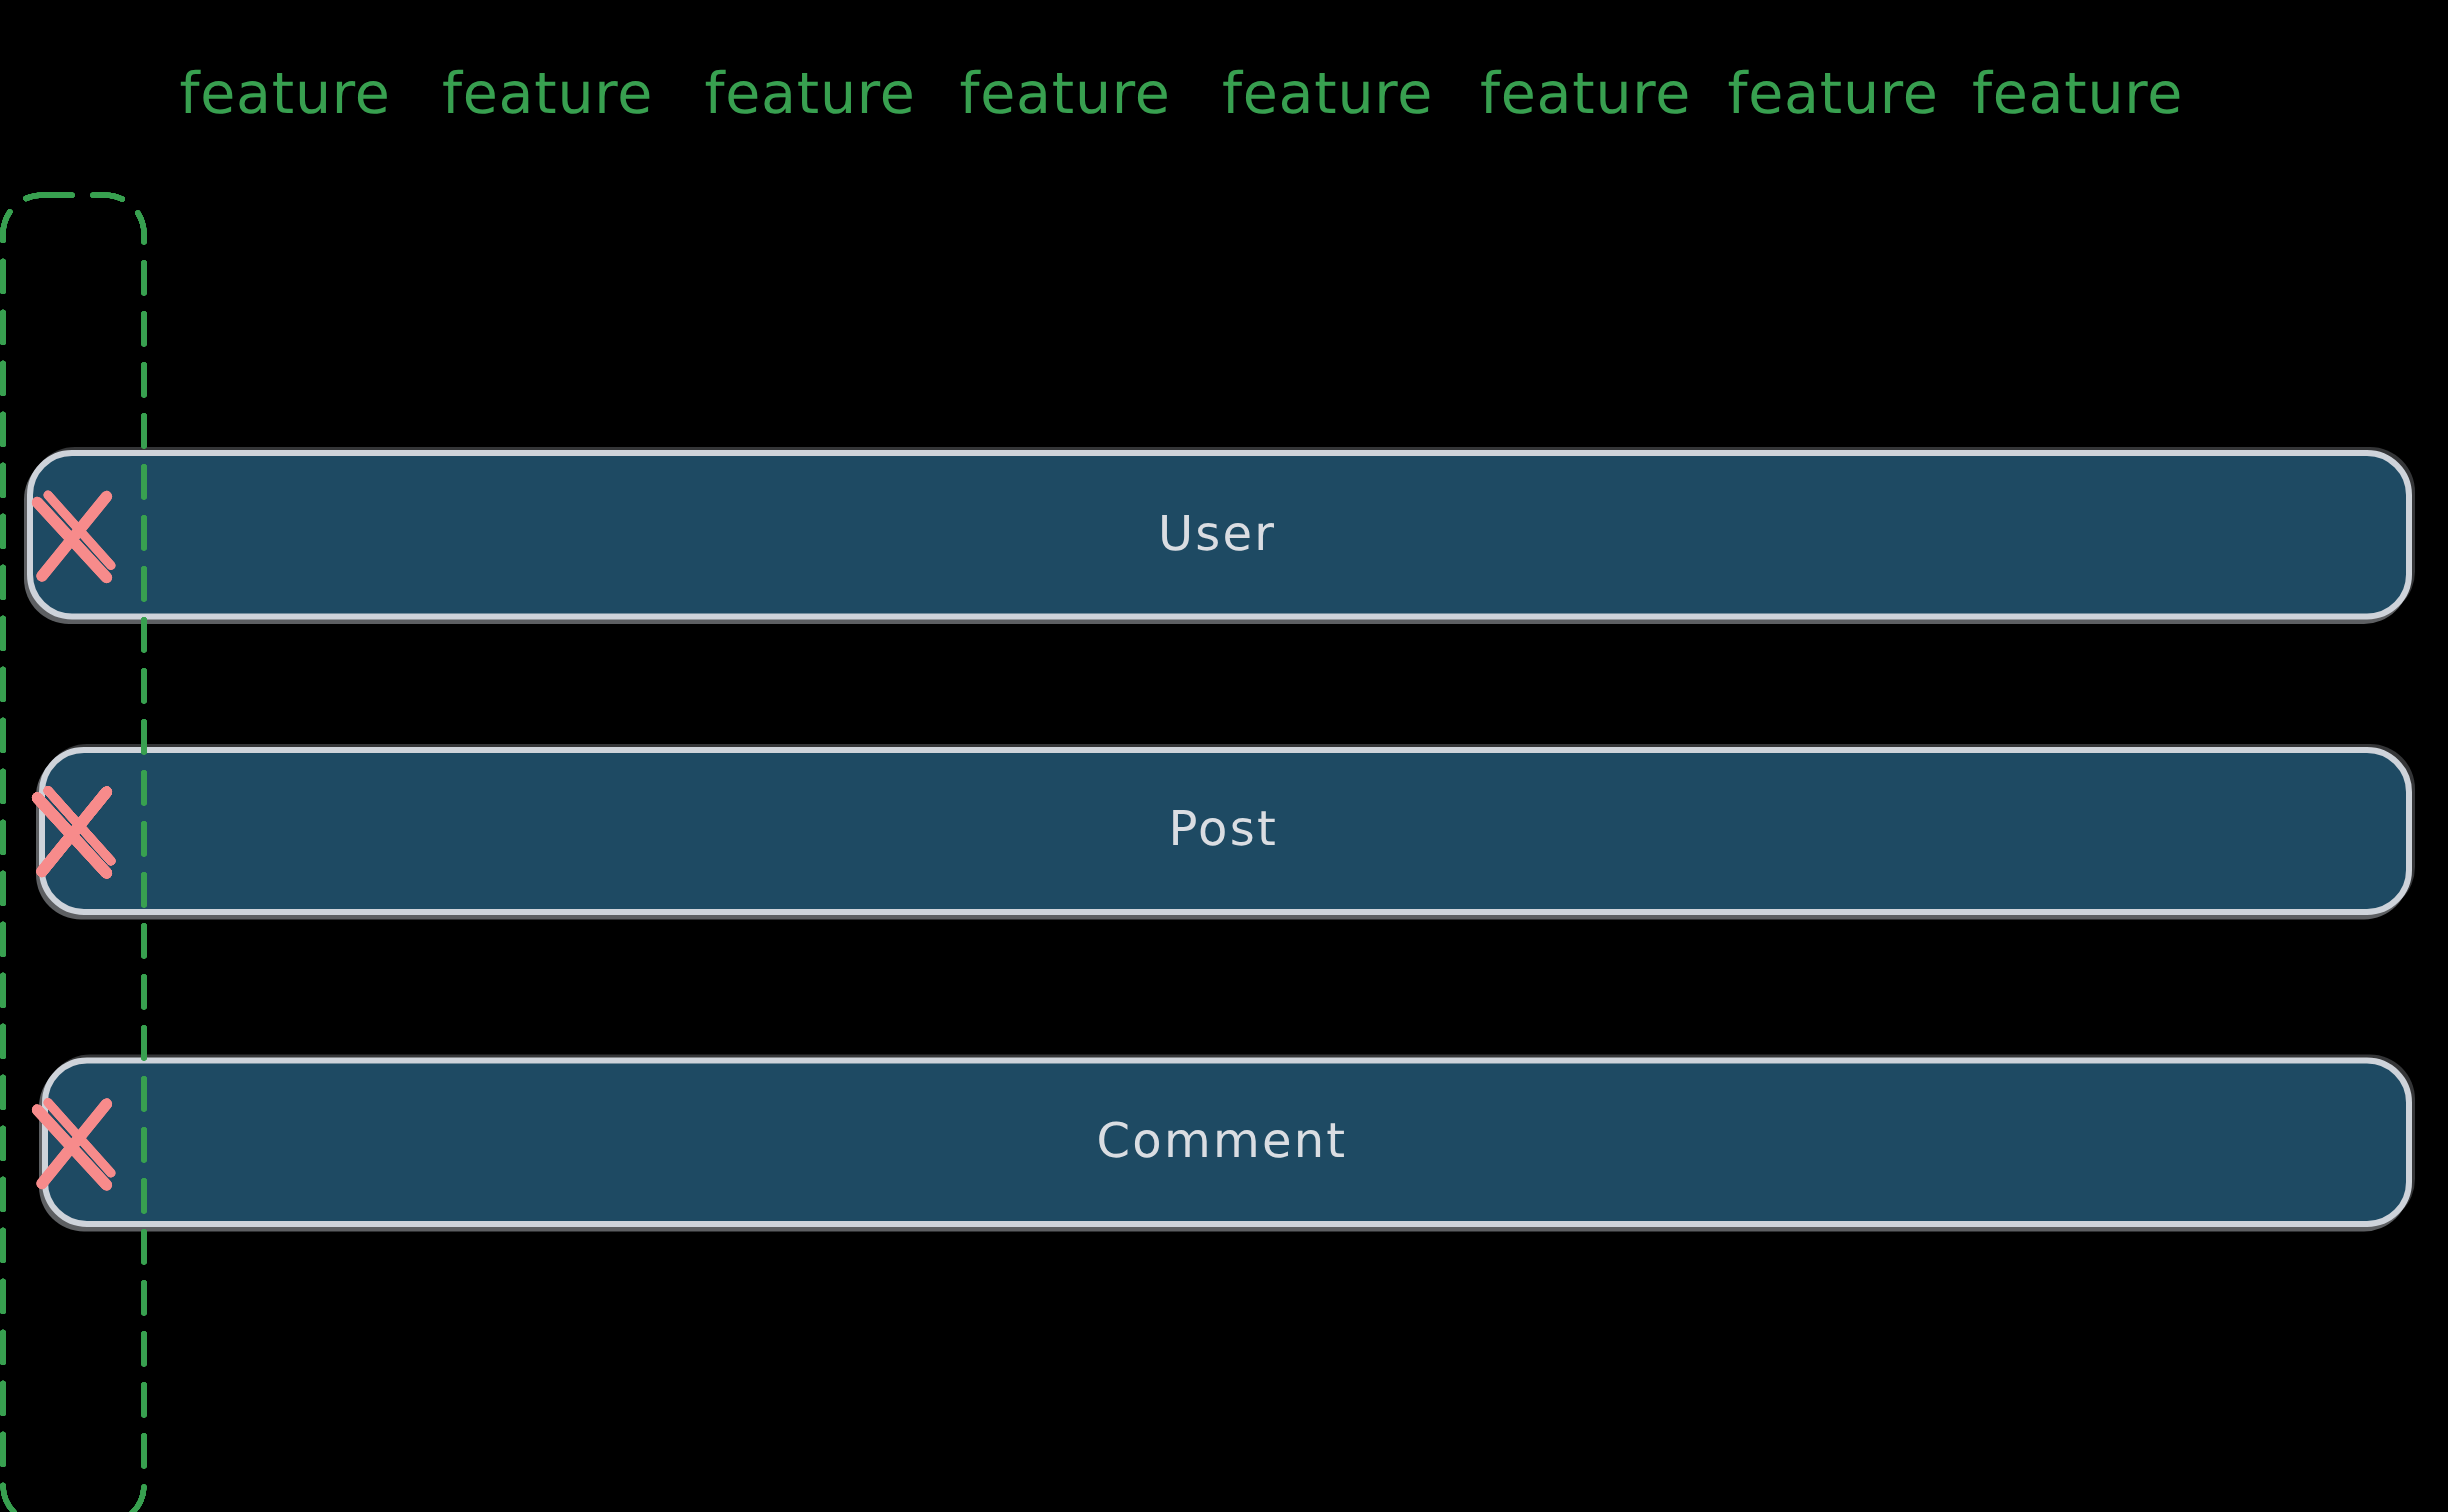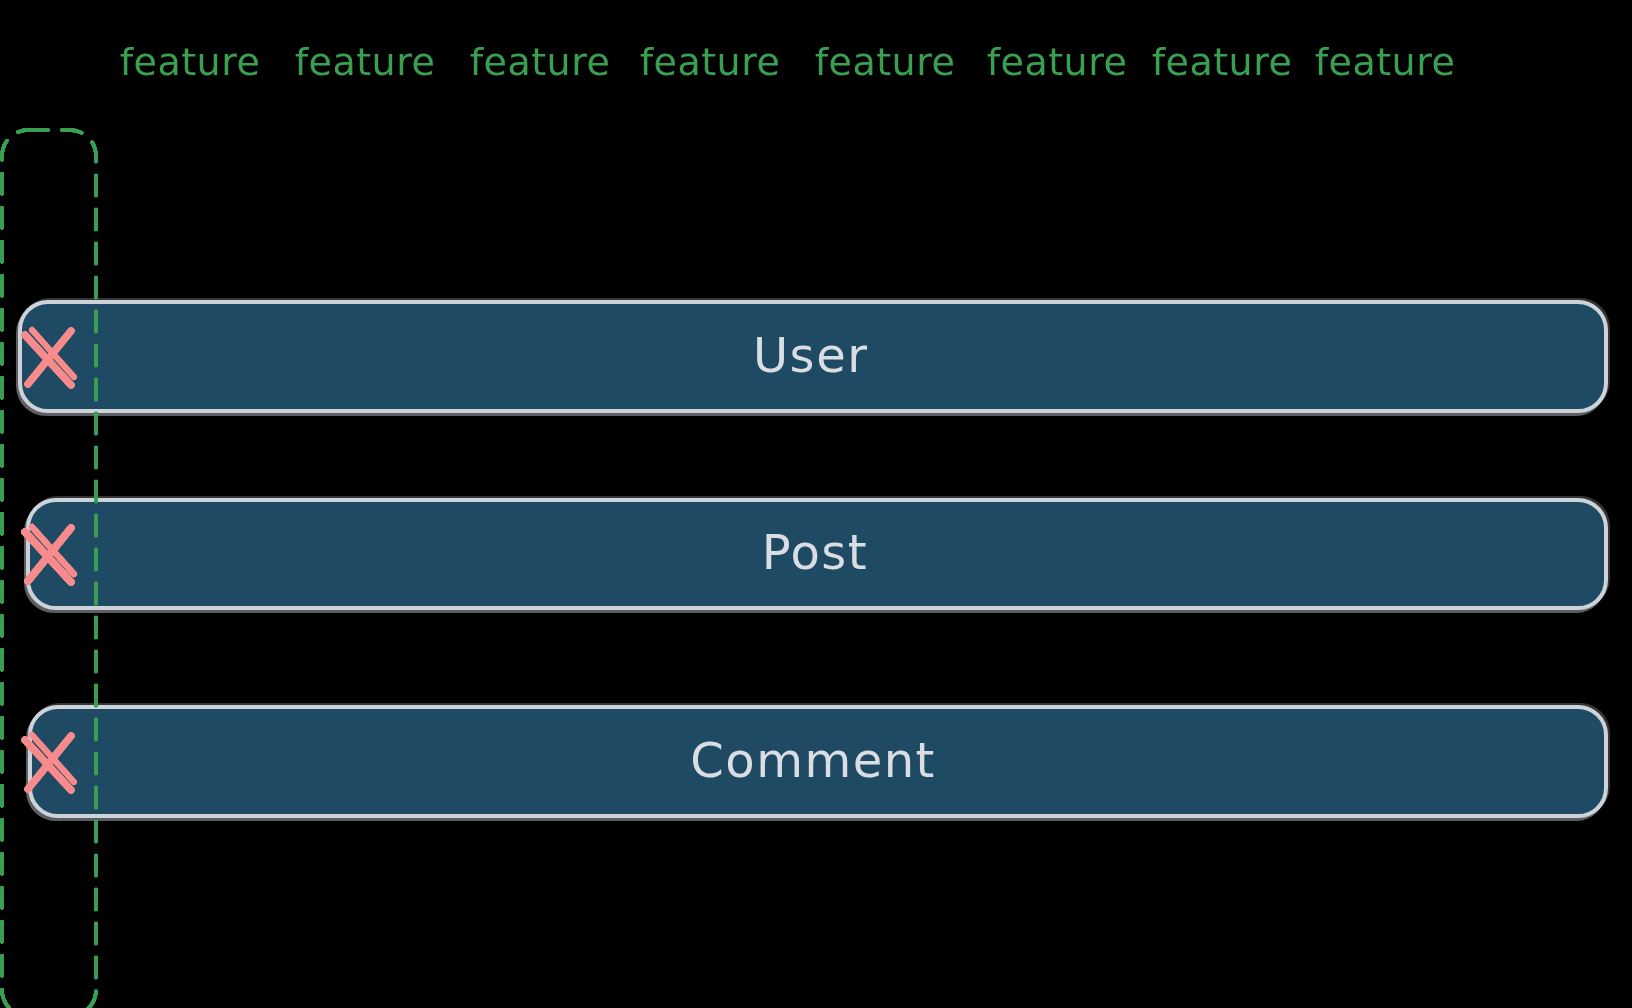--- a/index.html
+++ b/index.html
@@ -50,21 +50,21 @@
   .entity-row{
     position:absolute;background:var(--row-fill);
     border:4px solid var(--row-border);border-radius:30px;
     box-shadow:-2px 3px 0 rgba(206,211,218,.45), 2px -2px 0 rgba(206,211,218,.25);
   }
   .entity-row.user{left:18px;top:272px;width:1590px;height:113px;}
   .entity-row.post{left:26px;top:470px;width:1582px;height:112px;text-align:right;}
   .entity-row.comment{left:28px;top:677px;width:1580px;height:113px;text-decoration:underline;}
   .row-label{
     position:absolute;left:50%;top:50%;transform:translate(-52%,-54%);
-    z-index:3;font-size:48px;color:var(--row-label);
+    z-index:3;font-size:32px;color:var(--row-label);
     letter-spacing:1.5px;white-space:nowrap;
   }
   
   .x-mark{
     position:absolute;z-index:4;transform:translate(-50%,-50%);
     color:var(--mark-red);pointer-events:none;
   }
 </style>
 </head>
 <body>

